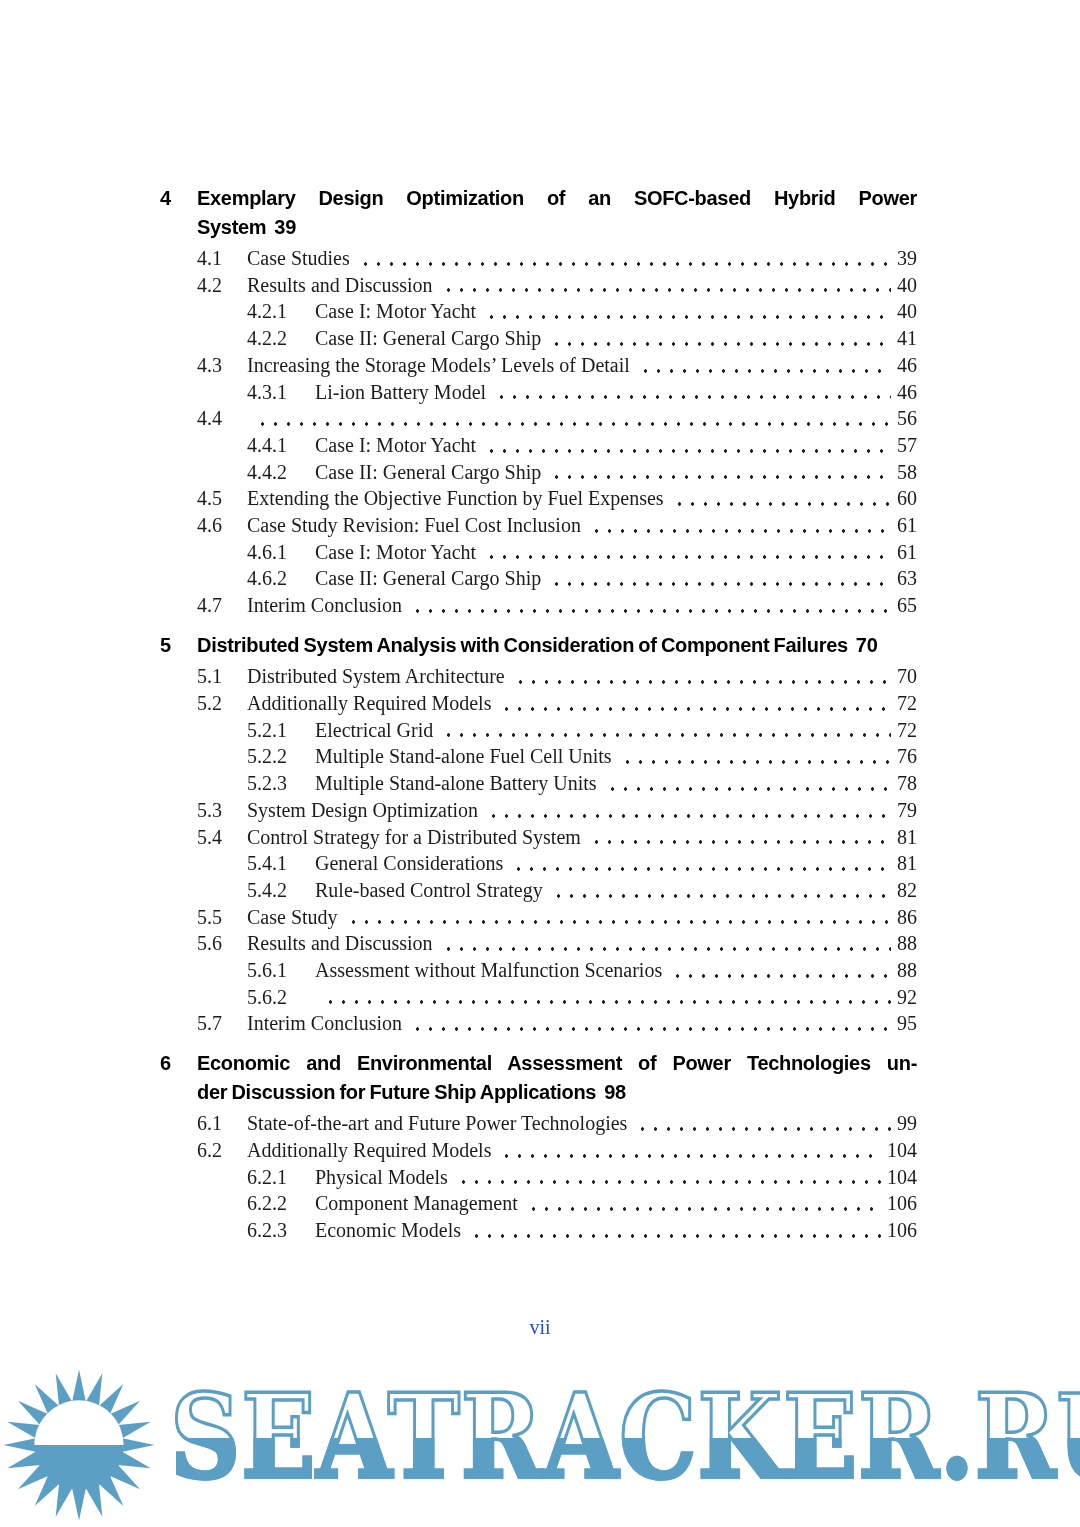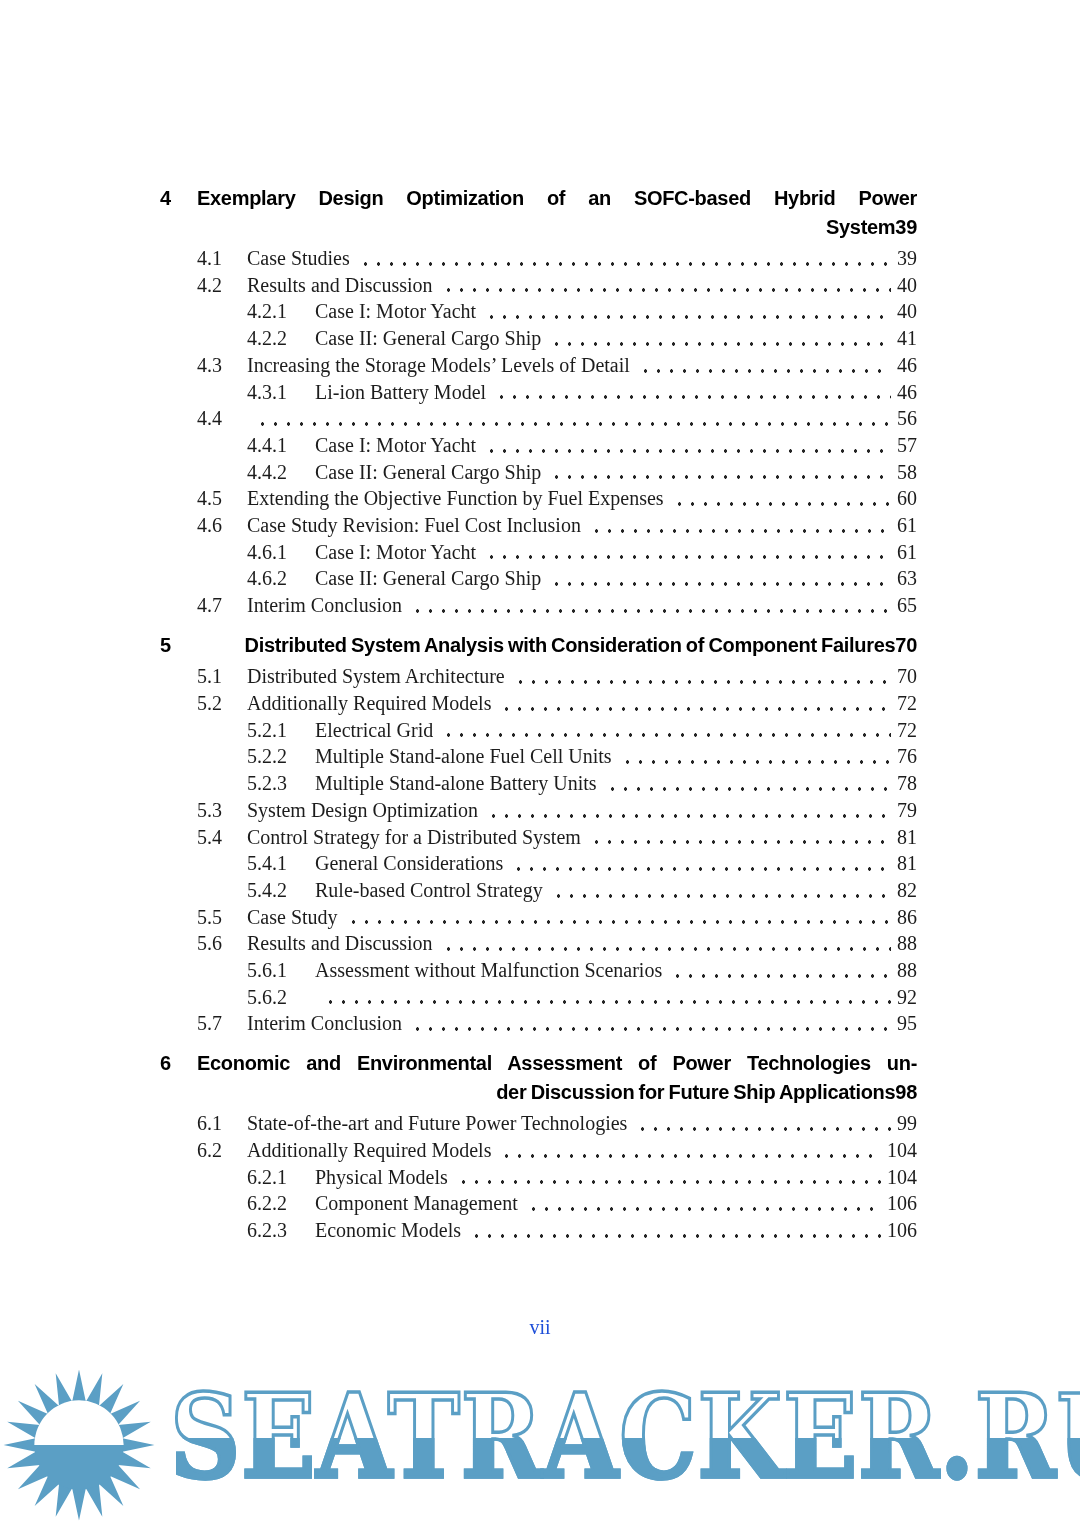--- a/index.html
+++ b/index.html
@@ -30,21 +30,21 @@
     letter-spacing: -0.3px;
     word-spacing: -1px;
     color: #000000;
     line-height: 28.5px;
     margin-bottom: 4px;
   }
   .ch-num { flex: none; width: 37px; }
   .ch-body { flex: 1 1 auto; min-width: 0; }
   .ch-line { display: block; }
   .ch-line-fill { text-align: justify; text-align-last: justify; }
-  .ch-line-last { display: flex; justify-content: flex-end; }
+  .ch-line-last { display: flex; justify-content: flex-start; gap: 8px; }
   .ch-page { flex: none; }
   
   .entry {
     display: flex;
     align-items: center;
     font-size: 20px;
     line-height: 26.7px;
     cursor: pointer;
   }
   .entry .e-num { flex: none; }

